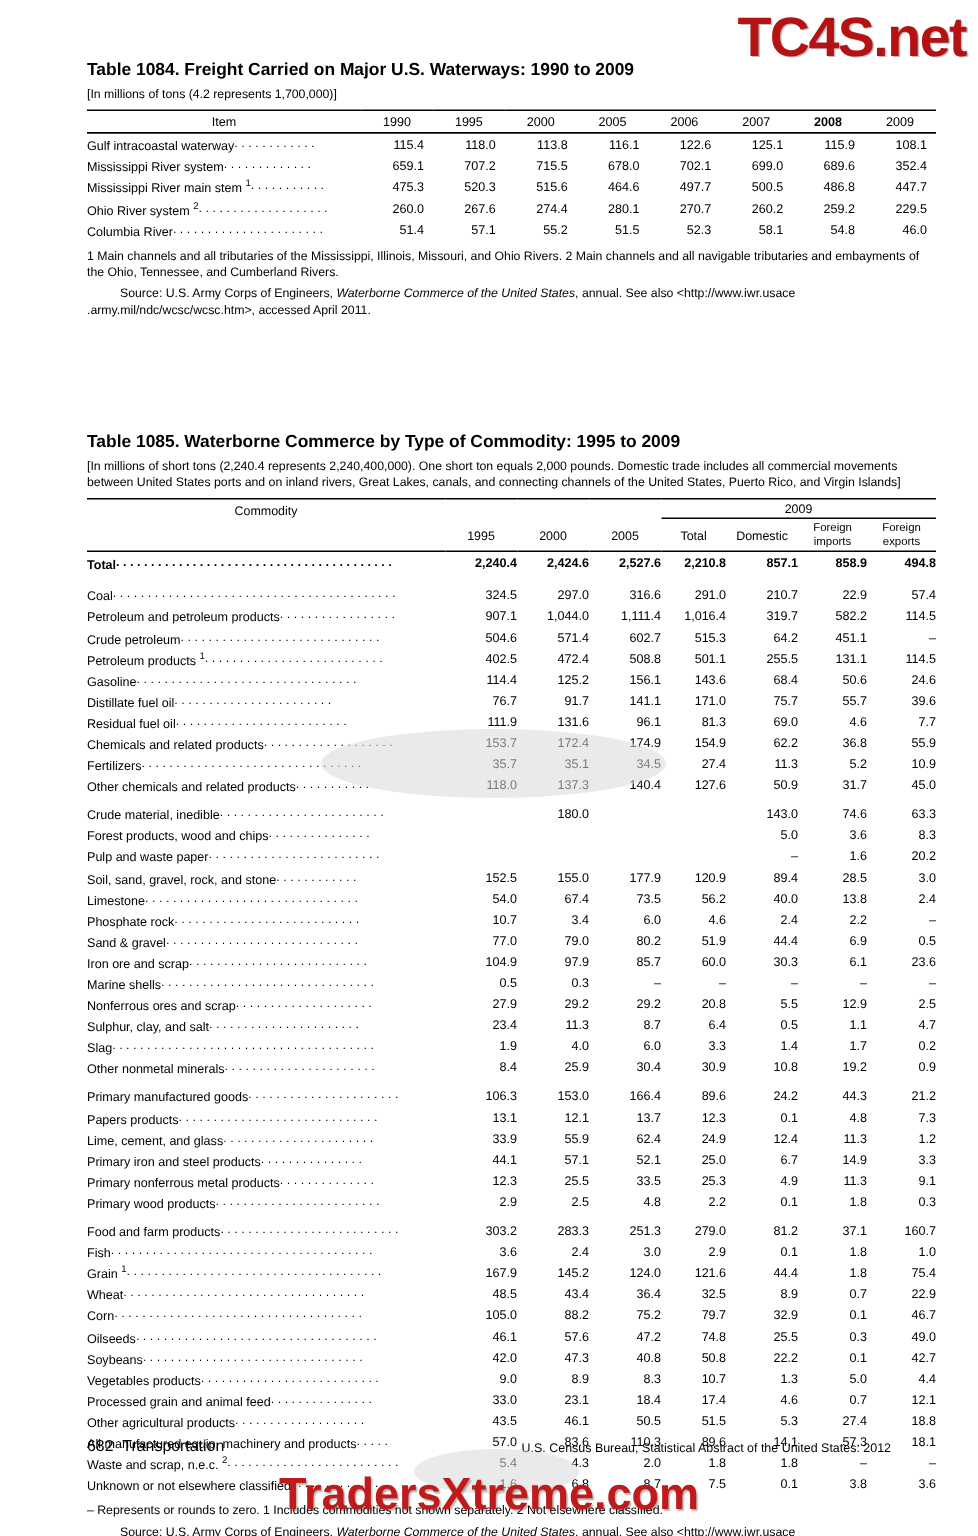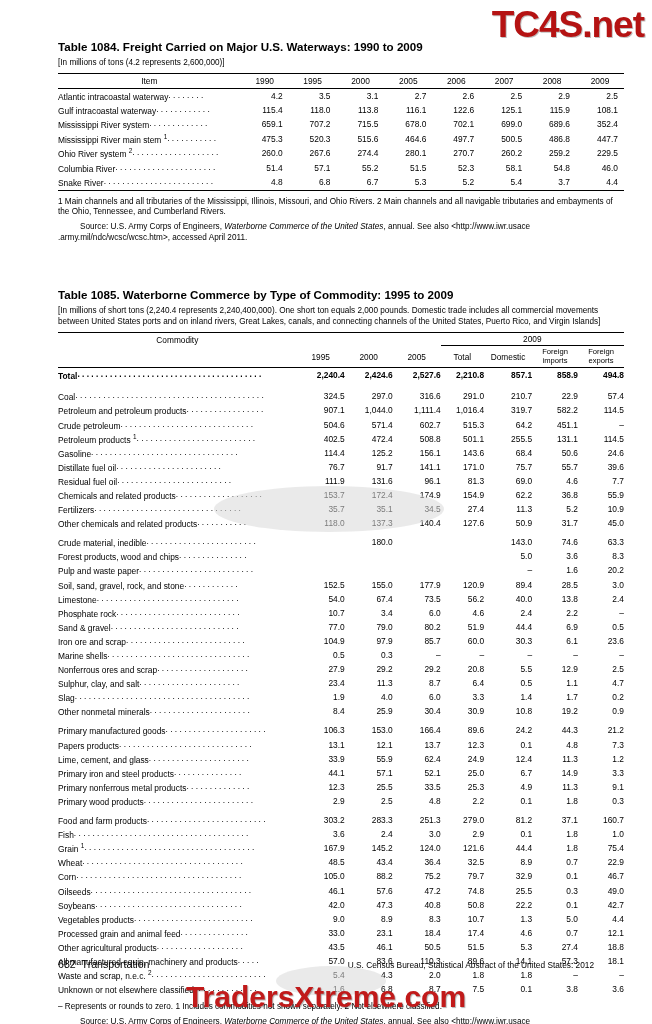--- a/index.html
+++ b/index.html
@@ -97,48 +97,37 @@
   }
   sup{font-size:6.4px;vertical-align:super;}
 </style>
 </head>
 <body>
 
 <div class="page">
 
   <div style="position:absolute;left:58px;top:40px;width:566px;">
     <div class="tbl-title">Table 1084. Freight Carried on Major U.S. Waterways: 1990 to 2009</div>
-    <div class="tbl-note" style="margin-top:5px;">[In millions of tons (4.2 represents 2,600,000)]</div>
+    <div class="tbl-note" style="margin-top:5px;">[In millions of tons (4.2 represents 1,700,000)]</div>
 
     <table class="t1" style="margin-top:4px;">
       <tbody>
           <tr class="hdrrow">
         <th class="item" style="width:185px;">Item</th>
         <th style="width:50px;">1990</th>
         <th style="width:50px;">1995</th>
         <th style="width:50px;">2000</th>
         <th style="width:50px;">2005</th>
         <th style="width:50px;">2006</th>
         <th style="width:50px;">2007</th>
-        <th style="width:50px;">2008</th>
+        <th style="width:50px;font-weight:bold;">2008</th>
         <th style="width:50px;">2009</th>
       </tr>
       </tbody>
         <tbody id="t1084-body">
-          <tr>
-            <td class="lbl">Atlantic intracoastal waterway<span class="leader"> . . . . . . . . </span></td>
-            <td class="num">4.2</td>
-            <td class="num">3.5</td>
-            <td class="num">3.1</td>
-            <td class="num">2.7</td>
-            <td class="num">2.6</td>
-            <td class="num">2.5</td>
-            <td class="num">2.9</td>
-            <td class="num">2.5</td>
-          </tr>
           <tr>
             <td class="lbl">Gulf intracoastal waterway<span class="leader"> . . . . . . . . . . . . </span></td>
             <td class="num">115.4</td>
             <td class="num">118.0</td>
             <td class="num">113.8</td>
             <td class="num">116.1</td>
             <td class="num">122.6</td>
             <td class="num">125.1</td>
             <td class="num">115.9</td>
             <td class="num">108.1</td>
@@ -179,31 +168,20 @@
           <tr>
             <td class="lbl">Columbia River<span class="leader"> . . . . . . . . . . . . . . . . . . . . . . </span></td>
             <td class="num">51.4</td>
             <td class="num">57.1</td>
             <td class="num">55.2</td>
             <td class="num">51.5</td>
             <td class="num">52.3</td>
             <td class="num">58.1</td>
             <td class="num">54.8</td>
             <td class="num">46.0</td>
-          </tr>
-          <tr class="last">
-            <td class="lbl" style="border-bottom: 1.1px solid rgb(0, 0, 0);">Snake River<span class="leader"> . . . . . . . . . . . . . . . . . . . . . . . . </span></td>
-            <td class="num" style="border-bottom: 1.1px solid rgb(0, 0, 0);">4.8</td>
-            <td class="num" style="border-bottom: 1.1px solid rgb(0, 0, 0);">6.8</td>
-            <td class="num" style="border-bottom: 1.1px solid rgb(0, 0, 0);">6.7</td>
-            <td class="num" style="border-bottom: 1.1px solid rgb(0, 0, 0);">5.3</td>
-            <td class="num" style="border-bottom: 1.1px solid rgb(0, 0, 0);">5.2</td>
-            <td class="num" style="border-bottom: 1.1px solid rgb(0, 0, 0);">5.4</td>
-            <td class="num" style="border-bottom: 1.1px solid rgb(0, 0, 0);">3.7</td>
-            <td class="num" style="border-bottom: 1.1px solid rgb(0, 0, 0);">4.4</td>
           </tr>
         </tbody>
     </table>
 
     <div class="tbl-note" style="margin-top:6px;">1 Main channels and all tributaries of the Mississippi, Illinois, Missouri, and Ohio Rivers. 2 Main channels and all navigable tributaries and embayments of the Ohio, Tennessee, and Cumberland Rivers.</div>
     <div class="srcnote" style="margin-top:4px;text-indent:22px;">
       <span>Source: U.S. Army Corps of Engineers, </span><i>Waterborne Commerce of the United States</i><span>, annual. See also &lt;http://www.iwr.usace .army.mil/ndc/wcsc/wcsc.htm&gt;, accessed April 2011.</span>
     </div>
   </div>
 

